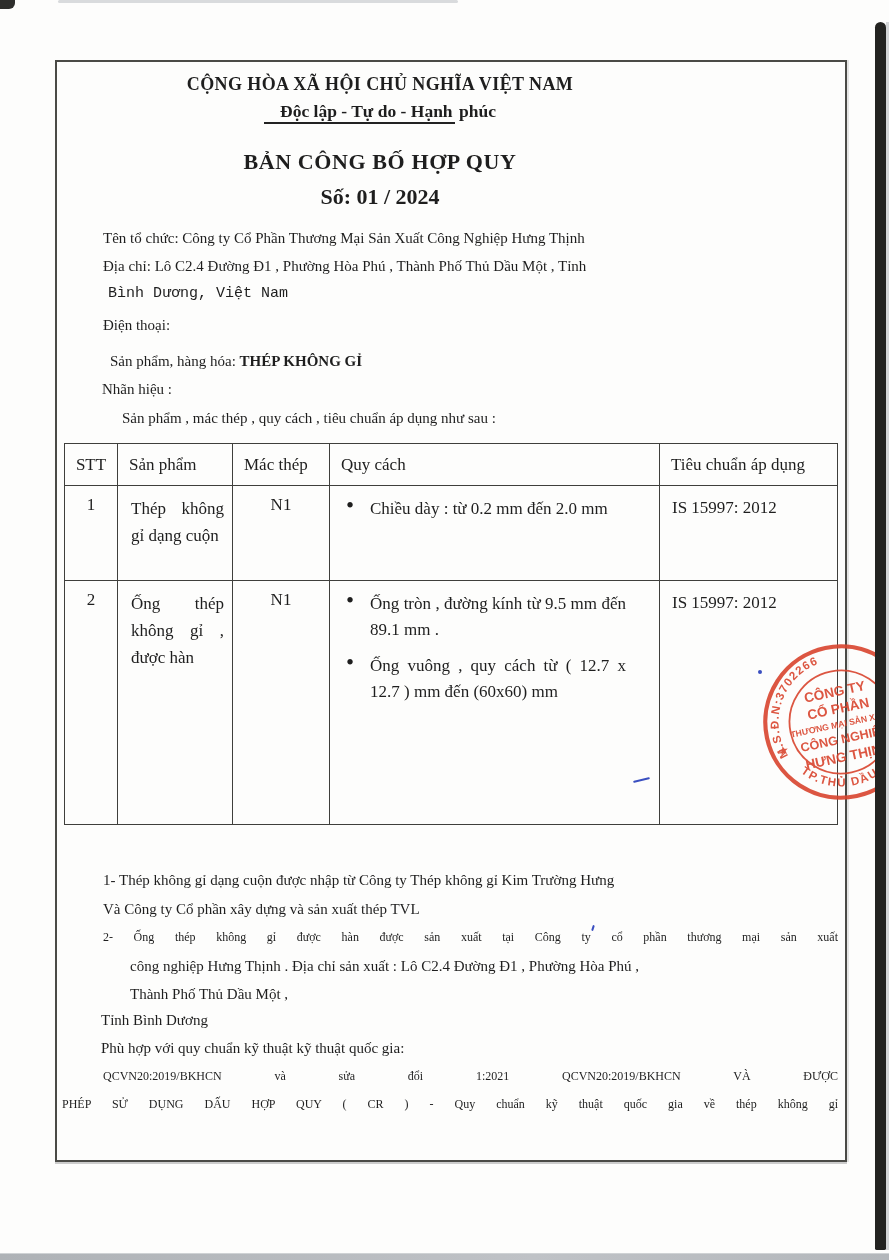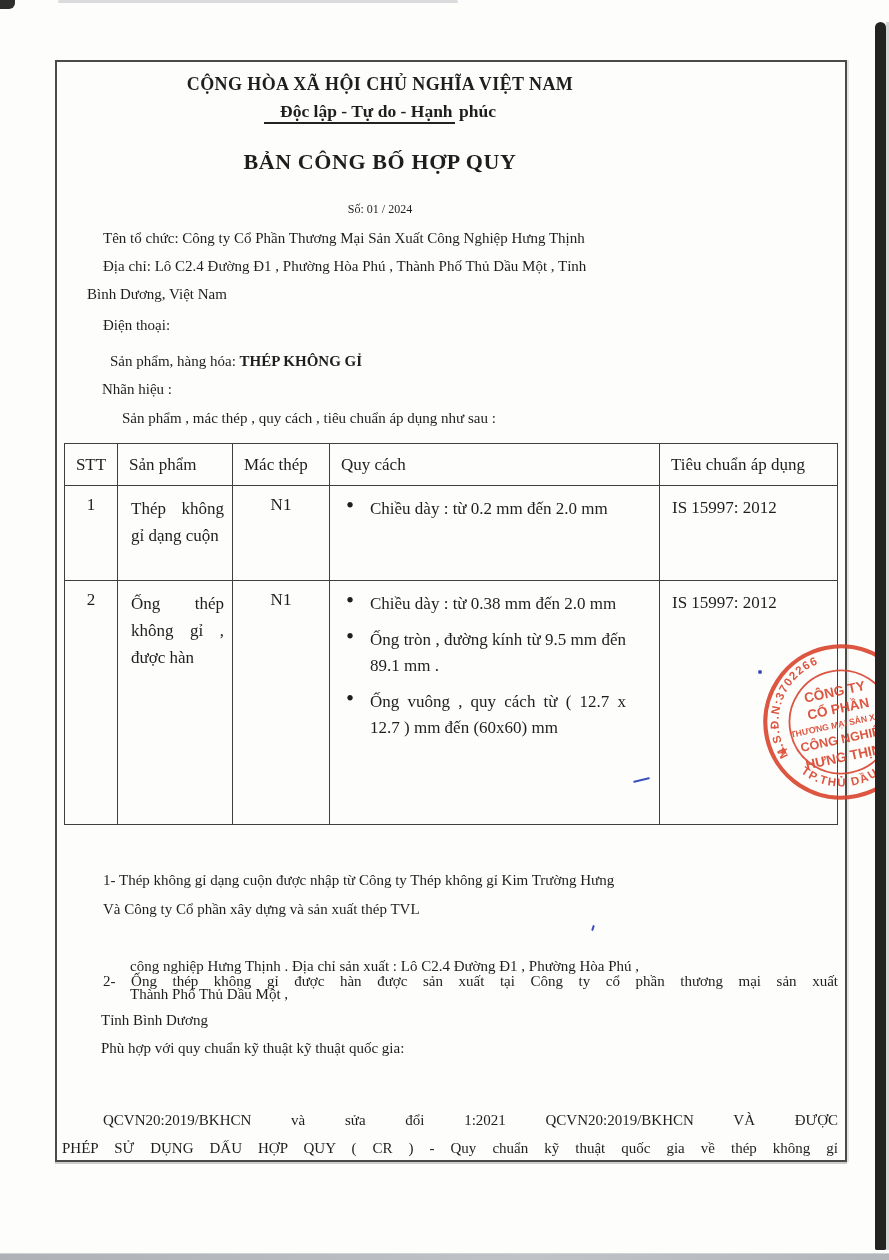--- a/index.html
+++ b/index.html
@@ -4,42 +4,42 @@
 <style>
   html,body { margin:0; padding:0; }
   body {
     width:889px; height:1260px; position:relative; overflow:hidden;
     background:#fdfdfc;
     font-family:"Liberation Serif","DejaVu Serif",serif;
     color:#1e1e1e;
   }
   .abs { position:absolute; }
   .line { font-size:15px; line-height:28px; white-space:nowrap; }
-  .wrapline { font-size:15px; line-height:28px;margin-top:44px; }
+  .wrapline { font-size:12px; line-height:28px; }
   .just { text-align:justify; text-align-last:justify; }
   .center-wrap { left:55px; width:650px; text-align:center; }
 
   
   .frame {
     left:55px; top:60px; width:788px; height:1098px;
     border:2px solid #4a4a46;
     box-shadow:0 2px 0 rgba(60,60,60,.25), 2px 0 0 rgba(60,60,60,.12);
   }
 
   
   .nat-line1 { top:74px; font-size:18px; font-weight:bold; letter-spacing:.4px; }
   .motto { top:101px; font-size:17.5px; font-weight:bold; }
   .motto .u { border-bottom:2px solid #222; padding:0 2px 1px 16px; }
   .doc-title { top:149px; font-size:22px; font-weight:bold; letter-spacing:.6px; }
-  .doc-number { top:202px; font-size:12px; }
+  .doc-number { top:184px; font-size:22px;font-weight:bold; }
 
   
   .org1 { left:103px; top:224px; }
   .org2 { left:103px; top:252px; }
-  .org3 { left:87px; top:280px; }
+  .org3 { left:108px; top:280px;font-family:Liberation Mono, monospace; }
   .phone { left:103px; top:311px; }
   .prod  { left:110px; top:347px; }
   .brand { left:102px; top:375px; }
   .intro { left:110px; top:404px;margin-left:12px; }
   .bold { font-weight:bold; }
 
   
   .doc-table {
     left:64px; top:443px; width:772px;
     display:grid;
@@ -134,21 +134,20 @@
   <div class="tc cell-mt">N1</div>
   <div class="tc cell-qc">
     <div class="qi">Chiều dày : từ 0.2 mm đến 2.0 mm</div>
   </div>
   <div class="tc cell-tch lastcol">IS 15997: 2012</div>
 
   <div class="tc cell-stt lastrow">2</div>
   <div class="tc cell-sp lastrow">Ống thép không gỉ , được hàn</div>
   <div class="tc cell-mt lastrow">N1</div>
   <div class="tc cell-qc lastrow">
-    <div class="qi">Chiều dày : từ 0.38 mm đến 2.0 mm</div>
     <div class="qi">Ống tròn , đường kính từ 9.5 mm đến 89.1 mm .</div>
     <div class="qi">Ống vuông , quy cách từ ( 12.7 x 12.7 ) mm đến (60x60) mm</div>
   </div>
   <div class="tc cell-tch lastcol lastrow">IS 15997: 2012</div>
 </div>
 
 <div class="abs line n1a">1-  Thép không gỉ dạng cuộn được nhập từ Công ty Thép không gỉ Kim Trường Hưng</div>
 <div class="abs line n1b">Và Công ty Cổ phần xây dựng và sản xuất thép TVL</div>
 <div class="abs wrapline just n2a">2-  Ống thép không gỉ được hàn được sản xuất tại Công ty cổ phần thương mại sản xuất</div>
 <div class="abs line n2b">công nghiệp Hưng Thịnh . Địa chỉ sản xuất : Lô C2.4 Đường Đ1 , Phường Hòa Phú ,</div>

